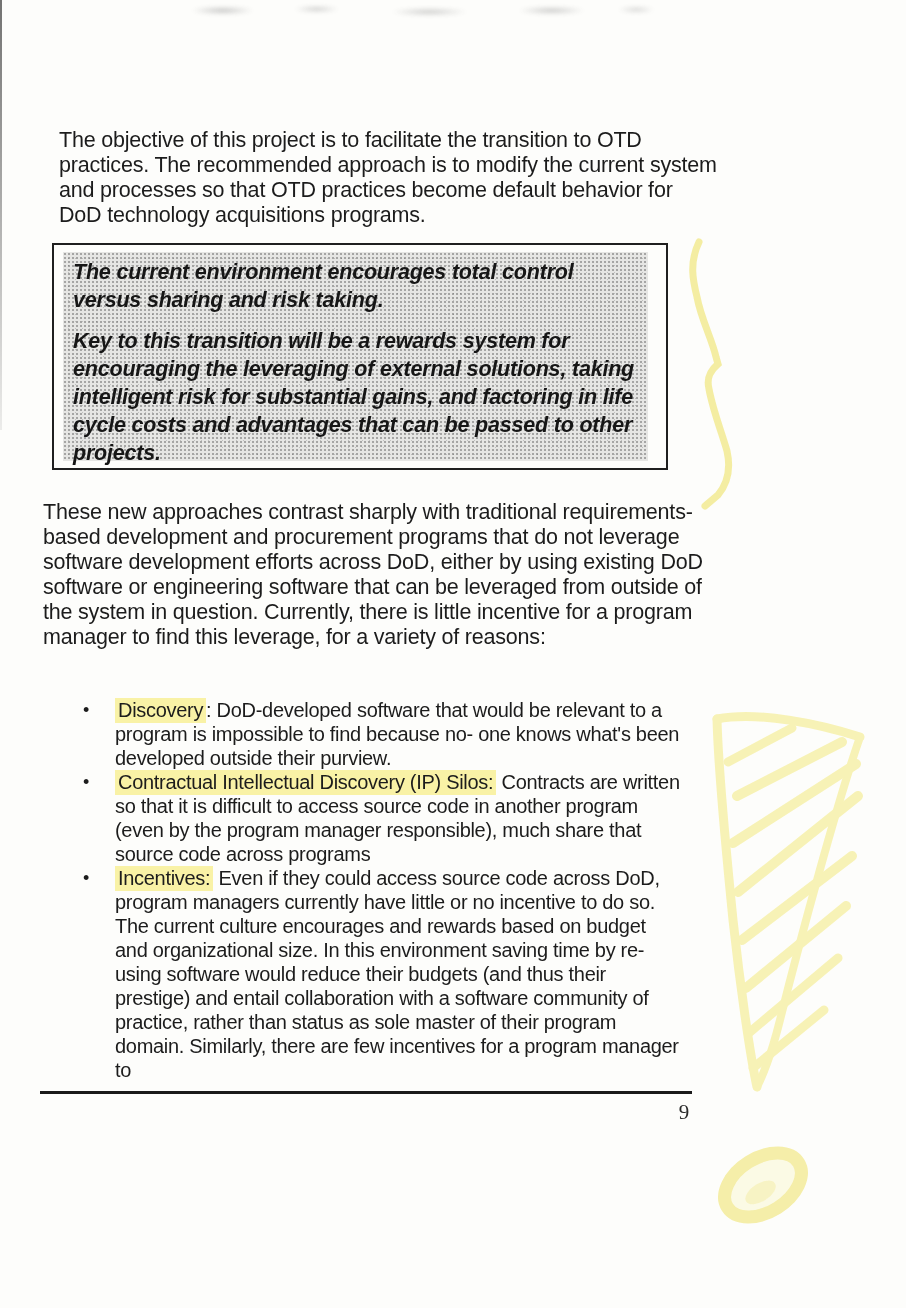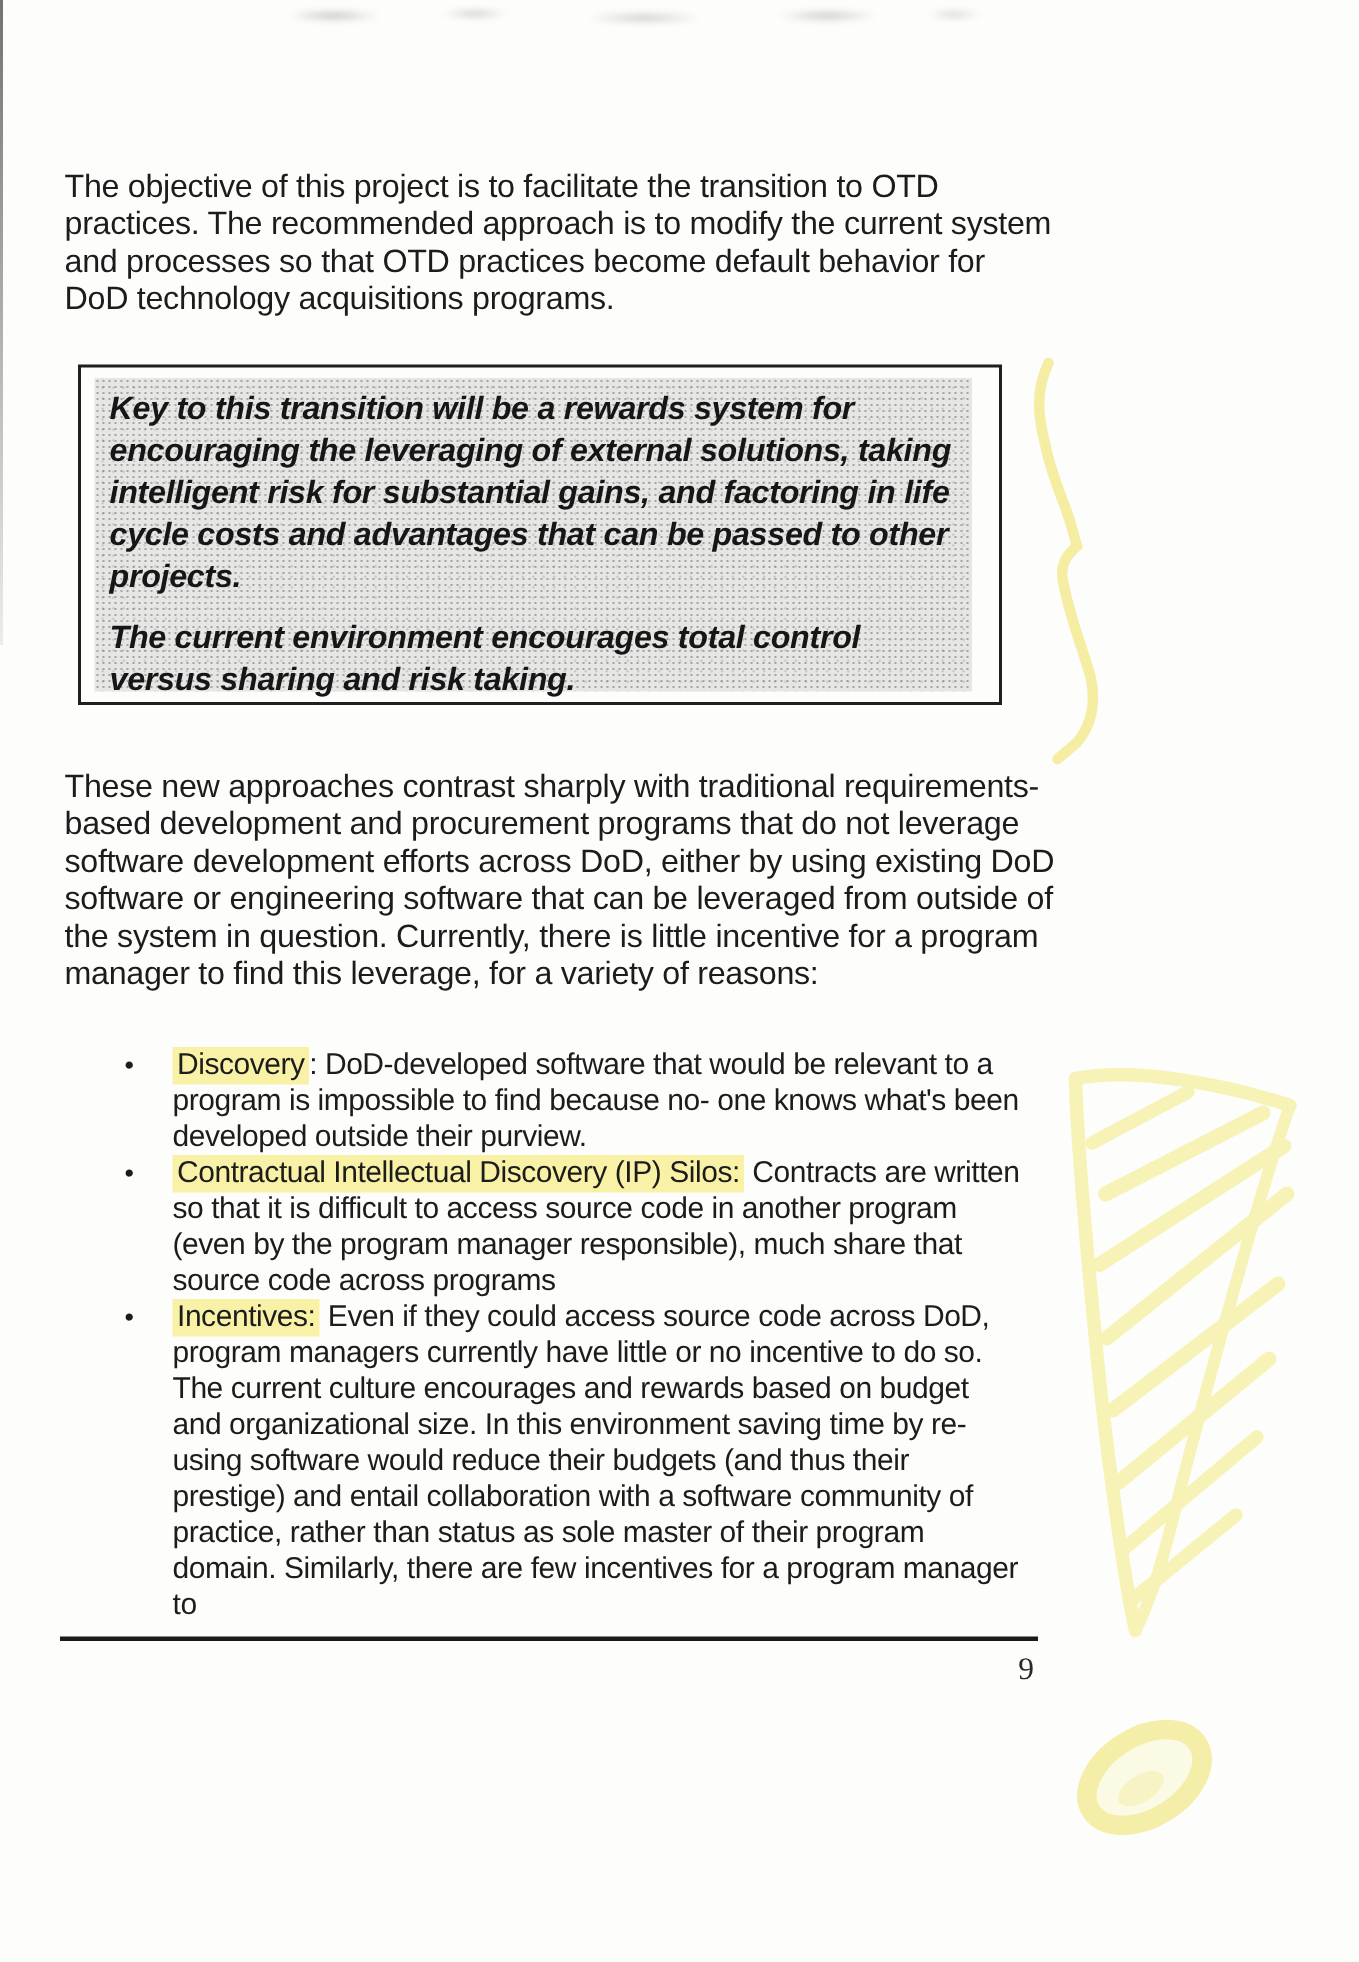--- a/index.html
+++ b/index.html
@@ -30,22 +30,22 @@
   
   .heading {
     position:absolute; left:43px; top:28px; width:665px;
     font-size:22px; font-weight:700; line-height:27px;
     letter-spacing:-0.5px; margin:0;
   }
   .para {
     position:absolute; left:43px; width:660px;
     font-size:21.5px; line-height:25px; letter-spacing:-0.2px; margin:0;
   }
-  .intro { top:112px; }
-  .body-para { top:512px; }
+  .intro { top:128px;margin-left:16px; }
+  .body-para { top:500px; }
 
   .quote-box {
     position:absolute; left:52px; top:243px; width:616px; height:227px;
     border:2px solid #1f1f1f; box-sizing:border-box;
     padding:7px 18px 7px 9px;
     background:#fdfdfb;
   }
   .quote-inner {
     width:100%; height:100%; box-sizing:border-box;
     padding:6px 8px 6px 10px;
@@ -92,22 +92,22 @@
 <div class="page">
 
   <div class="scan-edge"></div>
   <div class="ghost-text"></div>
 
 
   <p class="para intro">The objective of this project is to facilitate the transition to OTD practices. The recommended approach is to modify the current system and processes so that OTD practices become default behavior for DoD technology acquisitions programs.</p>
 
   <div class="quote-box">
     <div class="quote-inner">
+      <p class="quote-para">The current environment encourages total control versus sharing and risk taking.</p>
       <p class="quote-para">Key to this transition will be a rewards system for encouraging the leveraging of external solutions, taking intelligent risk for substantial gains, and factoring in life cycle costs and advantages that can be passed to other projects.</p>
-      <p class="quote-para">The current environment encourages total control versus sharing and risk taking.</p>
     </div>
   </div>
 
   <p class="para body-para">These new approaches contrast sharply with traditional requirements-based development and procurement programs that do not leverage software development efforts across DoD, either by using existing DoD software or engineering software that can be leveraged from outside of the system in question. Currently, there is little incentive for a program manager to find this leverage, for a variety of reasons:</p>
 
   <ul class="bullets">
     <li class="bullet-item">
       <span class="dot">•</span>
       <span class="btext"><mark class="hl">Discovery</mark><span>: DoD-developed software that would be relevant to a program is impossible to find because no- one knows what's been developed outside their purview.</span></span>
     </li>

